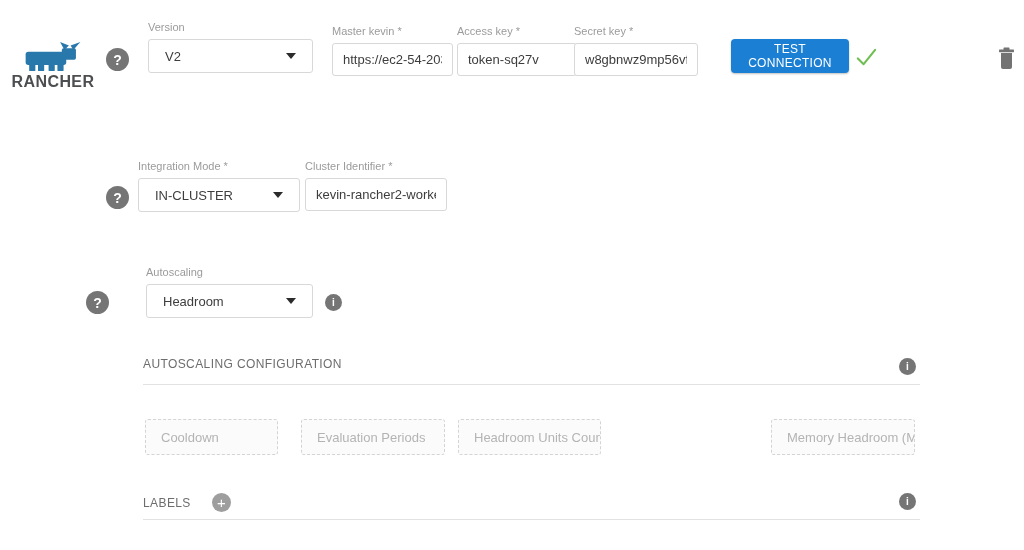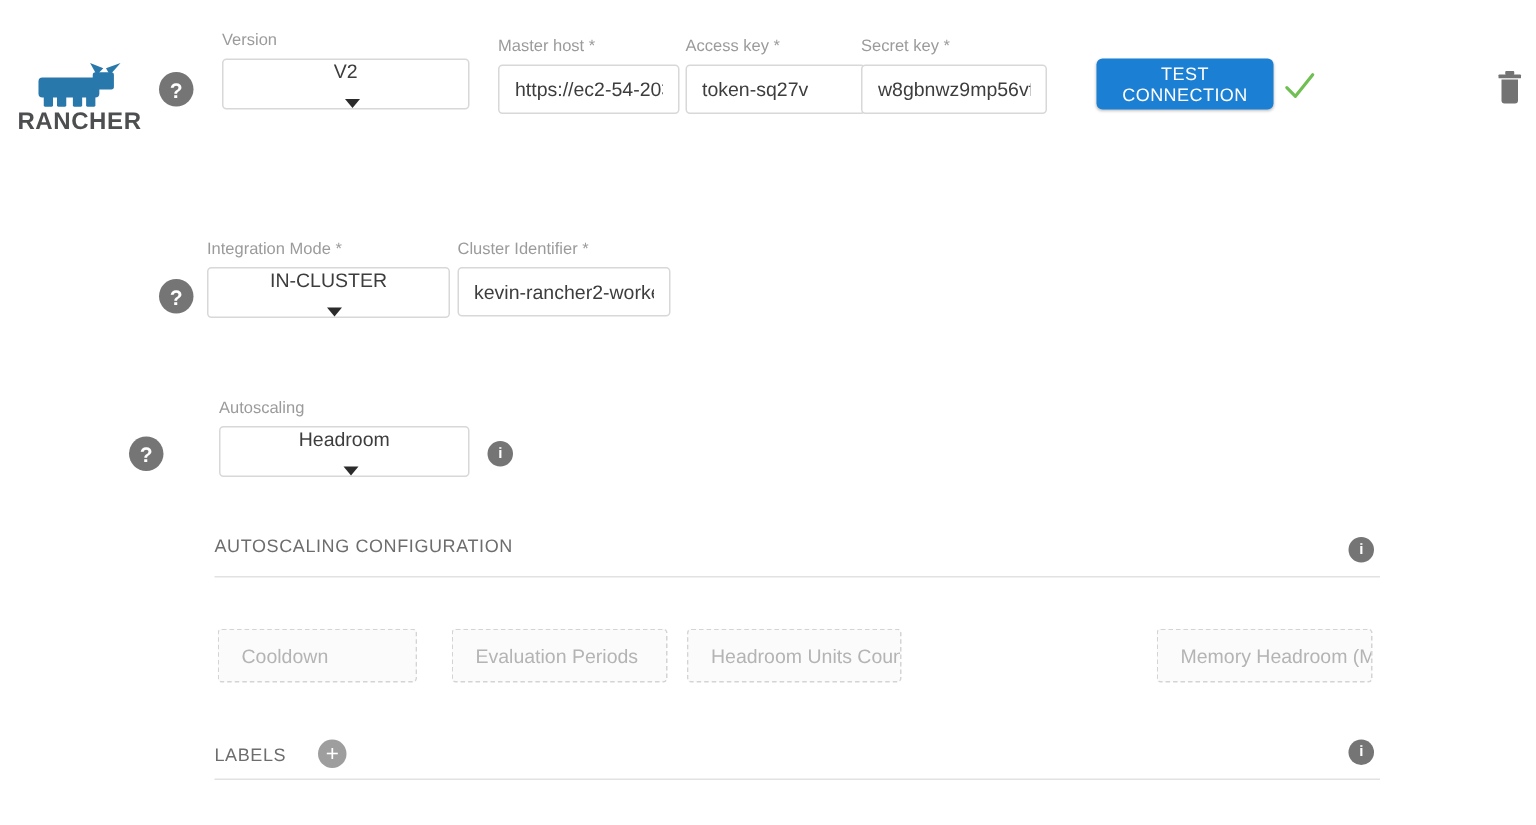--- a/index.html
+++ b/index.html
@@ -35,21 +35,21 @@
   .plus { width: 19px; height: 19px; font-size: 15px; font-weight: normal; background: #9e9e9e; }
 
   
   .field { position: absolute; }
   .field .flabel {
     display: block; font-size: 11px; color: #9b9b9b; margin-bottom: 6px; white-space: nowrap;
   }
   .selectbox {
     border: 1px solid #d8d8d8; border-radius: 3px; background: #fff; height: 34px;
     display: flex; align-items: center; justify-content: space-between;
-    padding: 0 16px; font-size: 13px; color: #3d3d3d; cursor: pointer; flex-direction: column;
+    padding: 0 16px; font-size: 13px; color: #3d3d3d; cursor: pointer;
   }
   .caret {
     width: 0; height: 0;
     border-left: 5px solid transparent; border-right: 5px solid transparent;
     border-top: 6px solid #2b2b2b; margin-left: 8px;
   }
   .textinput {
     width: 100%; height: 33px; border: 1px solid #d8d8d8; border-radius: 3px;
     padding: 0 10px; font-size: 13px; color: #3d3d3d; outline: none;
     font-family: "Liberation Sans", "DejaVu Sans", sans-serif; background: #fff;
@@ -106,21 +106,21 @@
 
   <div class="field" style="left:148px; top:21px; width:165px;">
     <span class="flabel">Version</span>
     <div class="selectbox">
       <span>V2</span>
       <span class="caret"></span>
     </div>
   </div>
 
   <div class="field" style="left:332px; top:25px; width:121px;">
-    <span class="flabel">Master host *</span>
+    <span class="flabel">Master kevin *</span>
     <input class="textinput" type="text" value="https://ec2-54-203-6" style="">
   </div>
 
   <div class="field" style="left:457px; top:25px; width:120px;">
     <span class="flabel">Access key *</span>
     <input class="textinput" type="text" value="token-sq27v" style="">
   </div>
 
   <div class="field" style="left:574px; top:25px; width:124px;">
     <span class="flabel">Secret key *</span>

